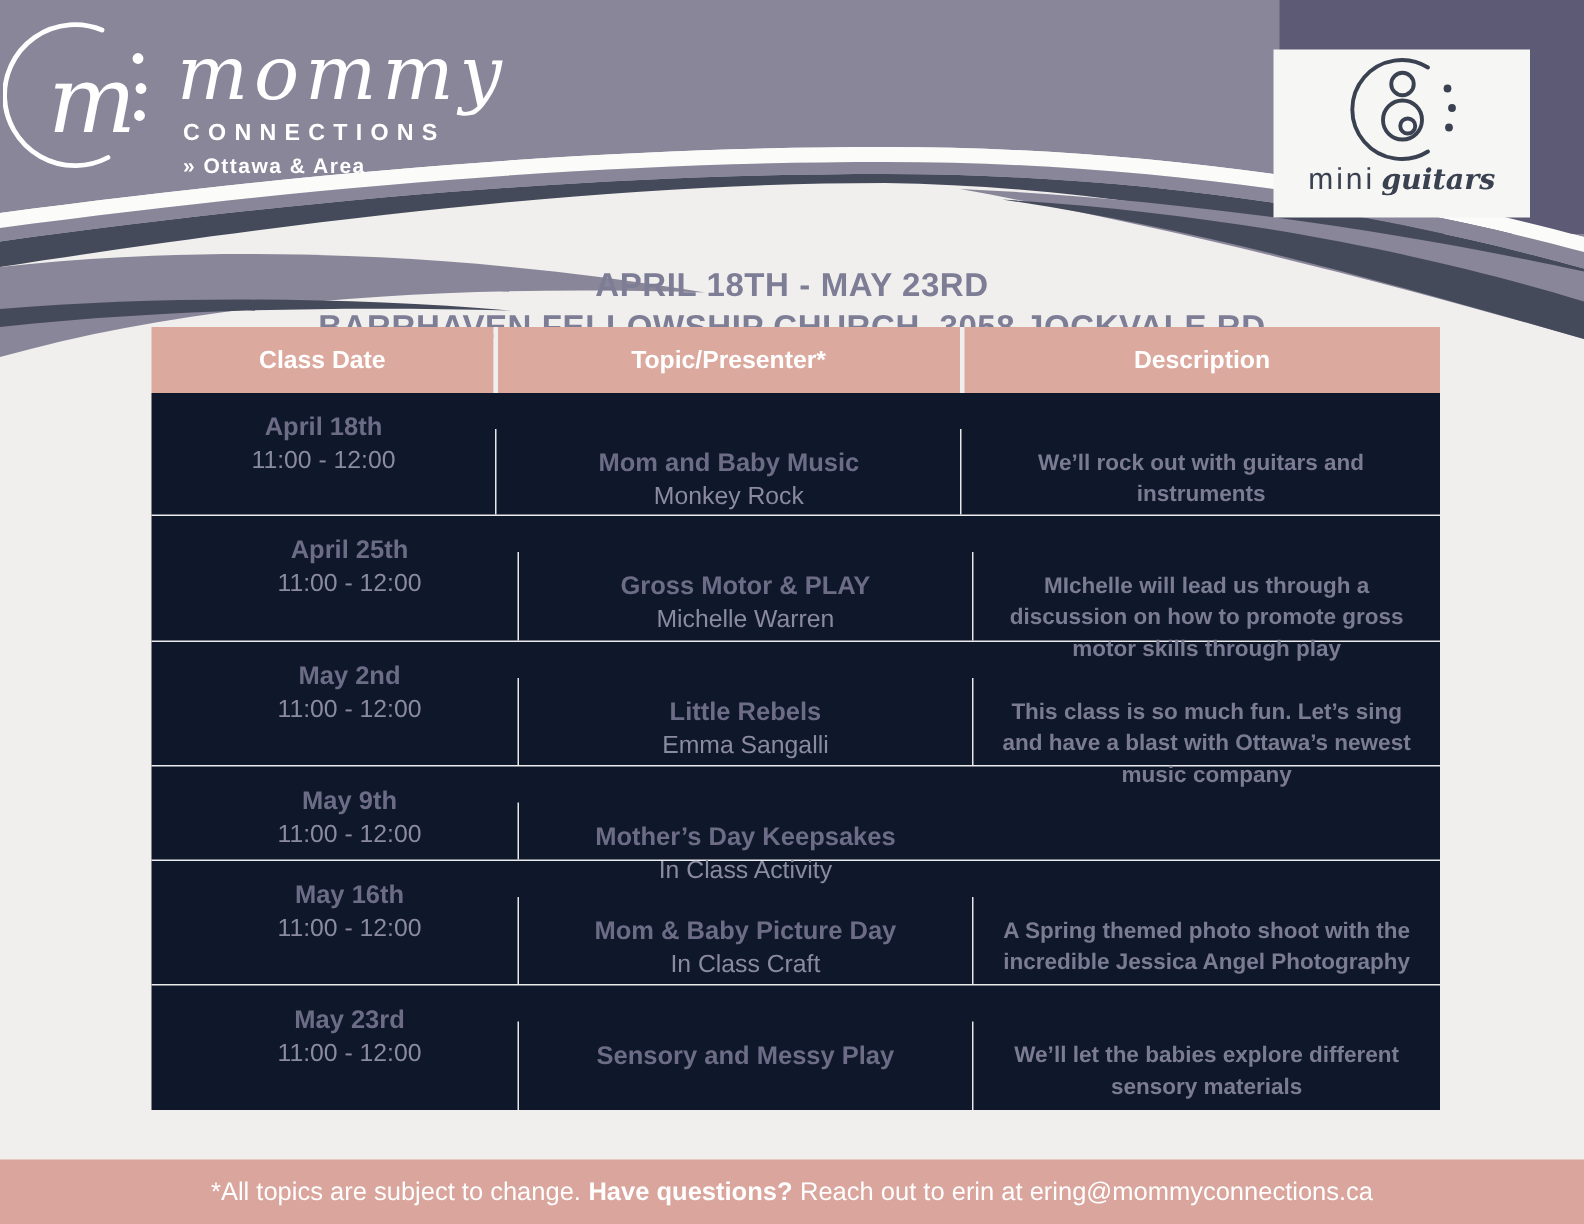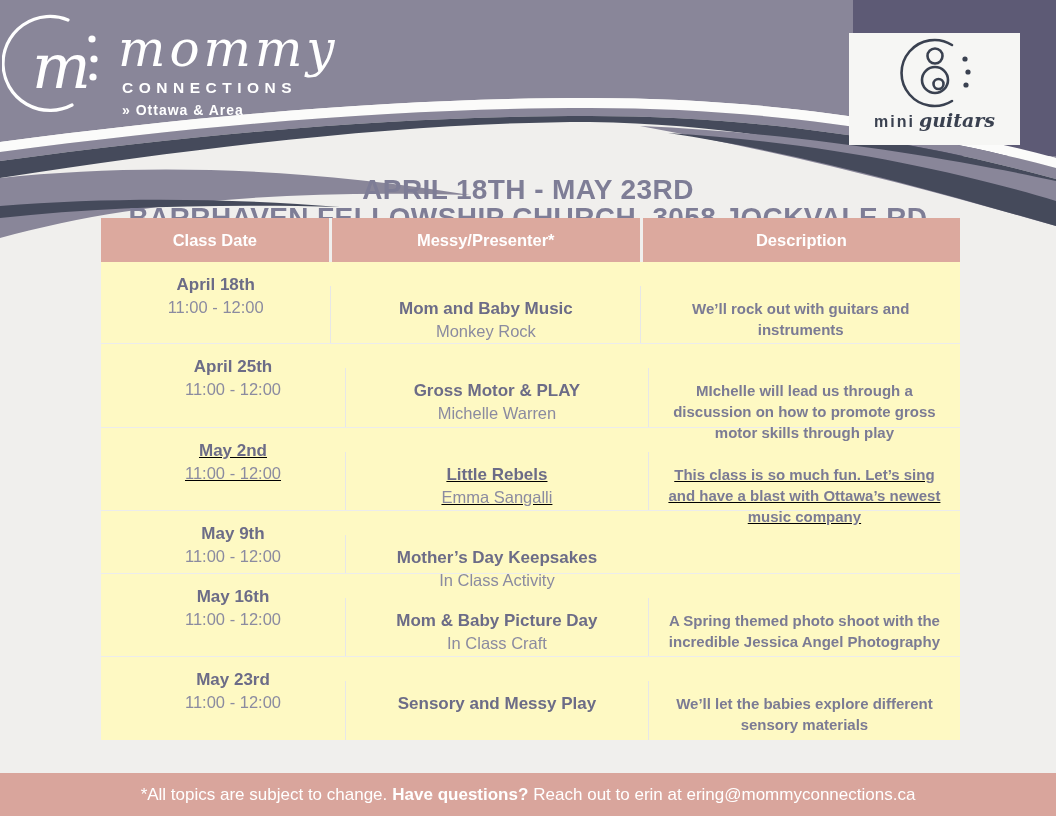--- a/index.html
+++ b/index.html
@@ -10,44 +10,44 @@
   
   .wave{position:absolute;top:0;left:0;}
   
   .brand{position:absolute;top:6px;left:2px;width:340px;height:120px;}
   
   .mm-card{
     position:absolute;left:849px;top:33px;width:171px;height:112px;
     background:#f6f6f4;display:flex;flex-direction:column;align-items:center;
   }
   .mm-text{margin-top:-2px;color:#3a4150;white-space:nowrap;}
-  .mm-text .mini{font-size:16px;letter-spacing:2px;font-weight:700;}
+  .mm-text .mini{font-size:20px;letter-spacing:2px;font-weight:400;}
   .mm-text .movers{font-family:"DejaVu Serif",serif;font-style:italic;font-weight:bold;font-size:19px;margin-left:4px;}
   
   .title{
     position:absolute;top:176px;left:0;width:100%;text-align:center;
-    font-size:28px;font-weight:bold;line-height:27.5px;color:#7e7d96;letter-spacing:.4px;
+    font-size:22px;font-weight:bold;line-height:27.5px;color:#7e7d96;letter-spacing:.4px;
   }
   
   .sched{position:absolute;left:101px;top:218px;width:859px;}
   .thead{display:flex;height:44px;}
   .th{
     background:#dca99e;color:#ffffff;font-weight:bold;font-size:16.5px;
     display:flex;align-items:center;justify-content:center;
   }
   .th + .th{border-left:3px solid #f0efed;}
   .c1{width:26.7%;}
   .c2{width:36.1%;}
   .c3{width:37.2%;}
-  .tbody{background:#fef9c3;}
+  .tbody{background:#0f172a;}
   .trow{display:flex;}
   .trow + .trow{border-top:1px solid #ececec;padding-left:20px;}
   .trow:nth-child(1){height:81px;}
   .trow:nth-child(2){height:83px;}
-  .trow:nth-child(3){height:82px;text-decoration:underline;}
+  .trow:nth-child(3){height:82px;}
   .trow:nth-child(4){height:62px;}
   .trow:nth-child(5){height:82px;}
   .trow:nth-child(6){height:83px;}
   .cell{box-sizing:border-box;padding:12px 12px 0 12px;text-align:center;}
   .cell + .cell{border-left:1px solid #e7e7e7;margin-top:24px;}
   .line1{font-size:17px;font-weight:bold;color:#6c6c87;line-height:22px;}
   .line2{font-size:16.5px;color:#8b8ba0;line-height:22px;}
   .desc{font-size:15px;font-weight:bold;color:#7b7b94;line-height:21px;}
   
   .footer{
@@ -103,21 +103,21 @@
   </div>
 
   <div class="title">
     <div>APRIL 18TH - MAY 23RD</div>
     <div>BARRHAVEN FELLOWSHIP CHURCH. 3058 JOCKVALE RD</div>
   </div>
 
   <div class="sched">
     <div class="thead">
       <div class="th c1">Class Date</div>
-      <div class="th c2">Messy/Presenter*</div>
+      <div class="th c2">Topic/Presenter*</div>
       <div class="th c3">Description</div>
     </div>
     <div class="tbody" id="rows">
         <div class="trow">
           <div class="cell c1">
             <div class="line1">April 18th</div>
             <div class="line2">11:00 - 12:00</div>
           </div>
           <div class="cell c2">
             <div class="line1">Mom and Baby Music</div>

